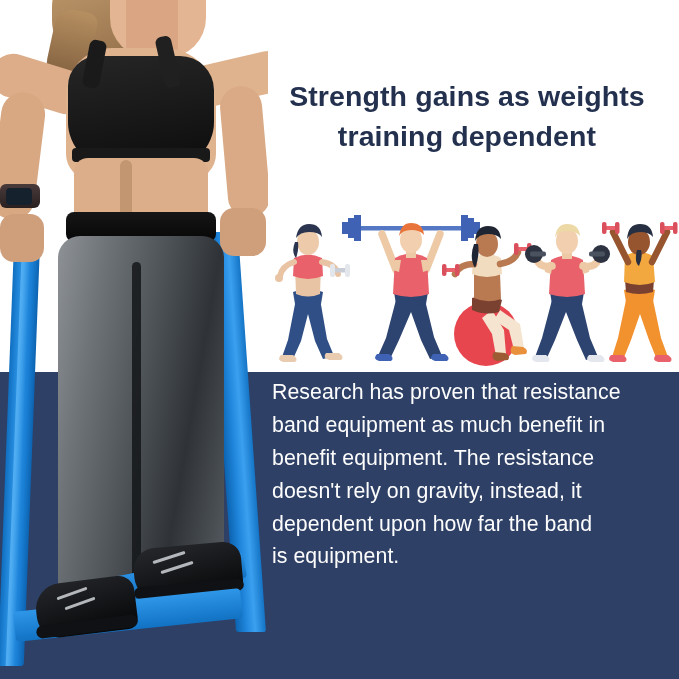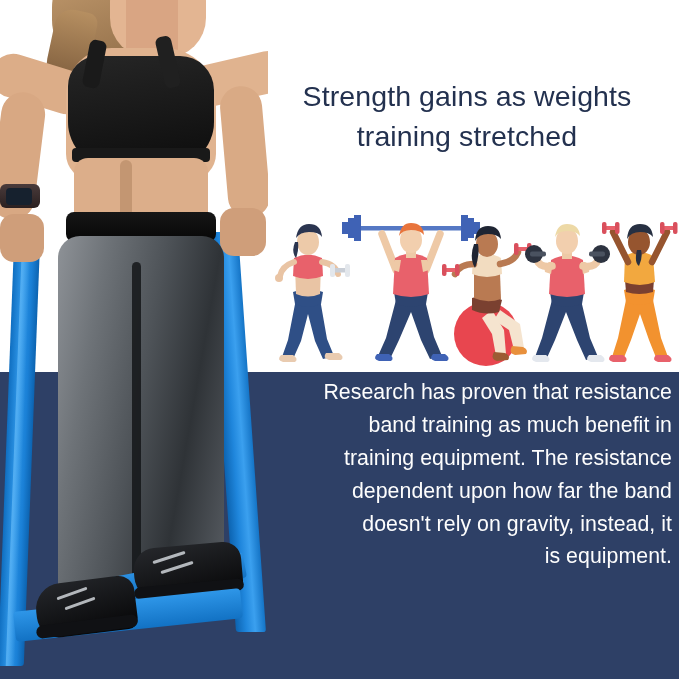--- a/index.html
+++ b/index.html
@@ -4,25 +4,25 @@
 <style>
   html,body{margin:0;padding:0;background:#fff;}
   body{width:679px;height:679px;font-family:"Liberation Sans",sans-serif;overflow:hidden;}
   .canvas{position:relative;width:679px;height:679px;background:#ffffff;overflow:hidden;}
 
   
   .navy-panel{position:absolute;left:0;top:372px;width:679px;height:307px;background:#2e4066;}
 
   
   .headline{position:absolute;left:258px;top:76px;width:418px;text-align:center;
-    color:#23314f;font-size:28.5px;font-weight:normal;line-height:1.42;letter-spacing:.1px;}
+    color:#23314f;font-size:28.5px;font-weight:bold;line-height:1.42;letter-spacing:.1px;}
 
   
   .bodycopy{position:absolute;left:272px;top:376px;width:400px;color:#fdfdfd;
-    font-size:21.3px;line-height:1.545;letter-spacing:.05px;text-align:right;}
+    font-size:21.3px;line-height:1.545;letter-spacing:.05px;}
 
   
   .photo{position:absolute;left:0;top:0;width:268px;height:679px;overflow:hidden;}
   .photo-bg{position:absolute;inset:0;background:#ffffff;}
   .photo-navy{position:absolute;left:0;top:372px;width:268px;height:307px;background:#2e4066;}
 
   
   .band-l{position:absolute;left:6px;top:238px;width:26px;height:428px;
     background:linear-gradient(90deg,#0f6ec0 0%,#2e96e8 38%,#1a80d6 72%,#0c63b0 100%);
     transform:skewX(-2.2deg);border-radius:3px;}
@@ -145,21 +145,21 @@
     <div class="lace" style="left:160px;top:566px;width:34px;transform:rotate(-18deg);"></div>
     <div class="band-loop"></div>
     <div class="shoe-l"></div>
     <div class="shoe-l-sole"></div>
     <div class="lace" style="left:56px;top:592px;width:32px;transform:rotate(-20deg);"></div>
     <div class="lace" style="left:64px;top:602px;width:32px;transform:rotate(-20deg);"></div>
   </div>
 
   <div class="headline">
     <div>Strength gains as weights</div>
-    <div>training stretched</div>
+    <div>training dependent</div>
   </div>
 
   <div class="illus">
   <svg width="411" height="158" viewBox="0 0 411 158" xmlns="http://www.w3.org/2000/svg">
     <g>
 
       <path d="M28 85 L20 126 L14 143 L25 145 L33 127 L40 100 L47 127 L55 145 L66 142 L59 125 L52 85 Z" fill="#2f4f86"></path>
       <path d="M13 141 q-5 5 2 7 l12 0 q4-3 -2-7 z" fill="#e9cbb0"></path>
       <path d="M58 139 q-4 5 3 7 l12 0 q4-3 -2-7 z" fill="#e9cbb0"></path>
 
@@ -299,20 +299,20 @@
 
       <ellipse cx="371" cy="28" rx="11" ry="13" fill="#96552f"></ellipse>
       <path d="M359 25 q1-15 13-15 q12 0 13 13 q-4-5 -13-5 q-9 0 -13 7 z" fill="#273042"></path>
       <path d="M369 36 q-3 12 2 16 q4-9 2-16 z" fill="#273042"></path>
     </g>
   </svg>
   </div>
 
   <div class="bodycopy">
     <div>Research has proven that resistance</div>
-    <div>band training as much benefit in</div>
-    <div>training equipment. The resistance</div>
+    <div>band equipment as much benefit in</div>
+    <div>benefit equipment. The resistance</div>
+    <div>doesn't rely on gravity, instead, it</div>
     <div>dependent upon how far the band</div>
-    <div>doesn't rely on gravity, instead, it</div>
     <div>is equipment.</div>
   </div>
 
 </div>
 
 </body></html>

